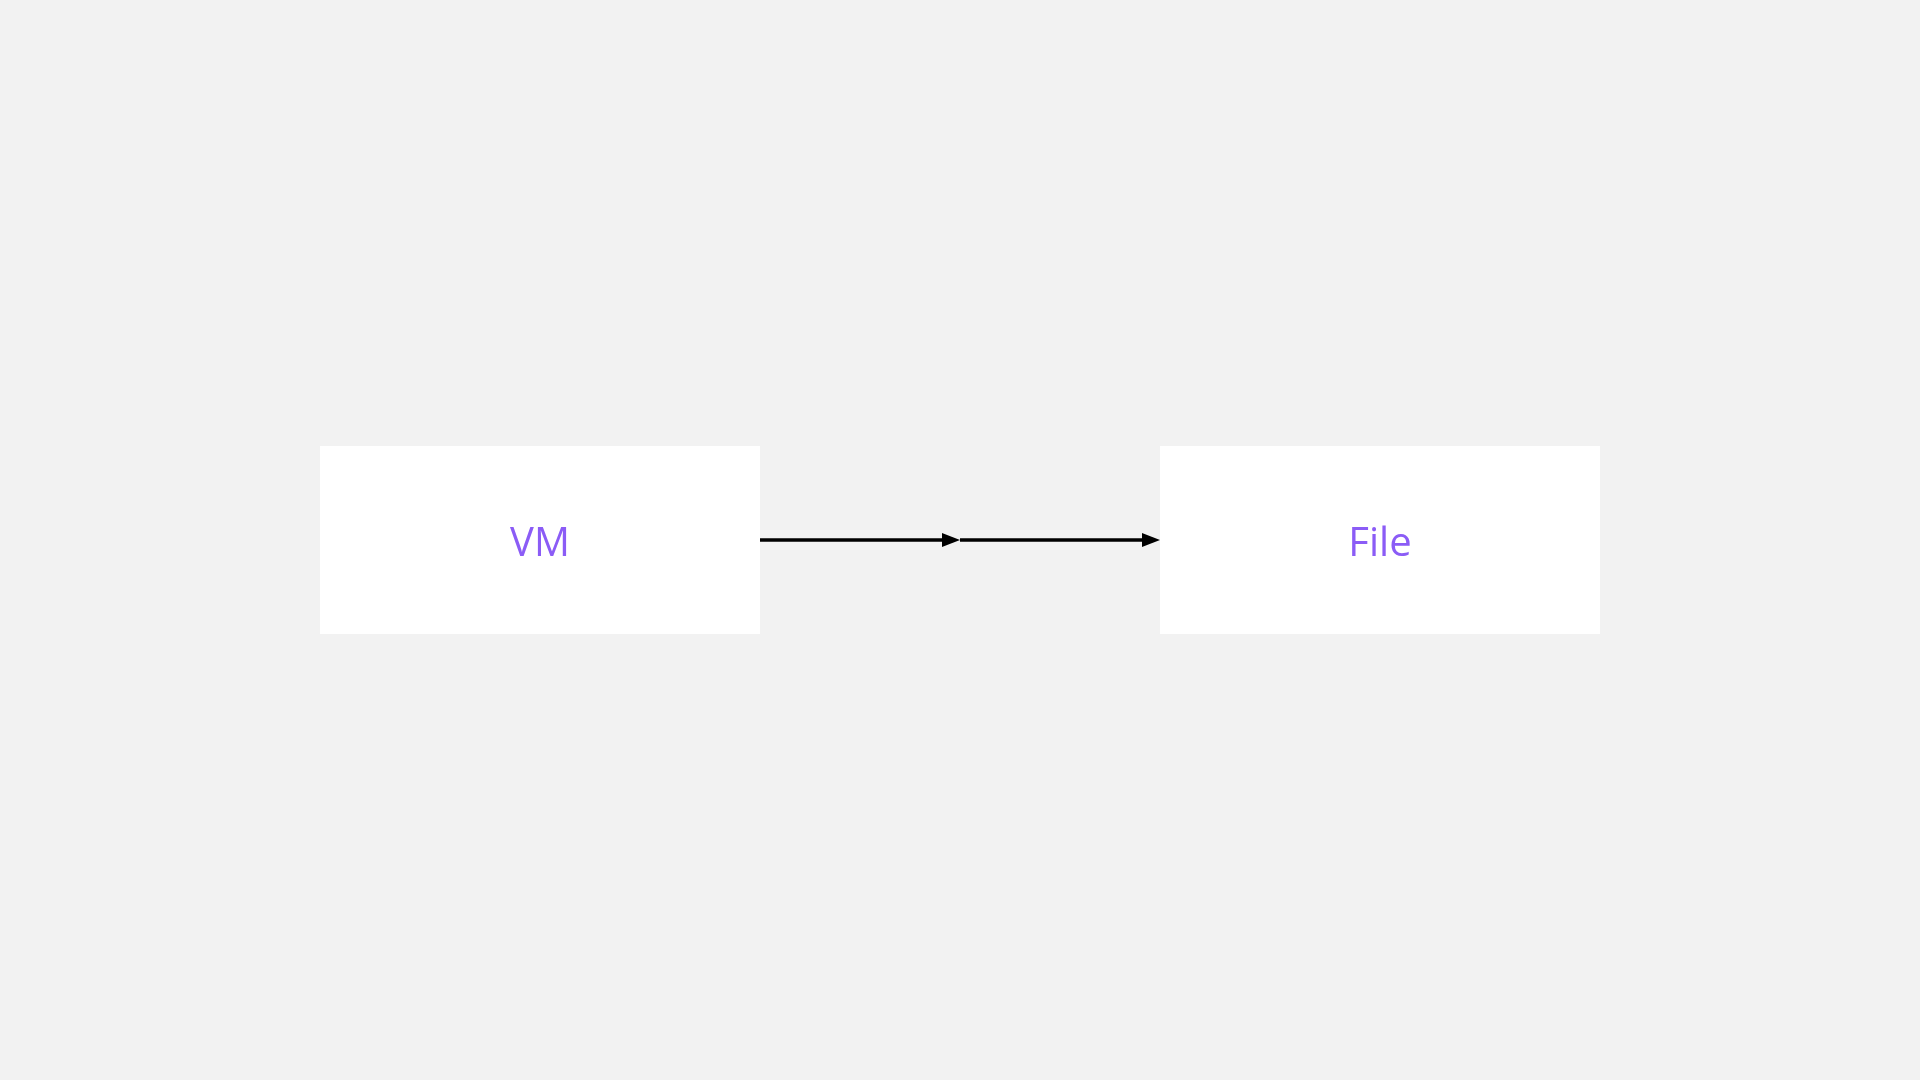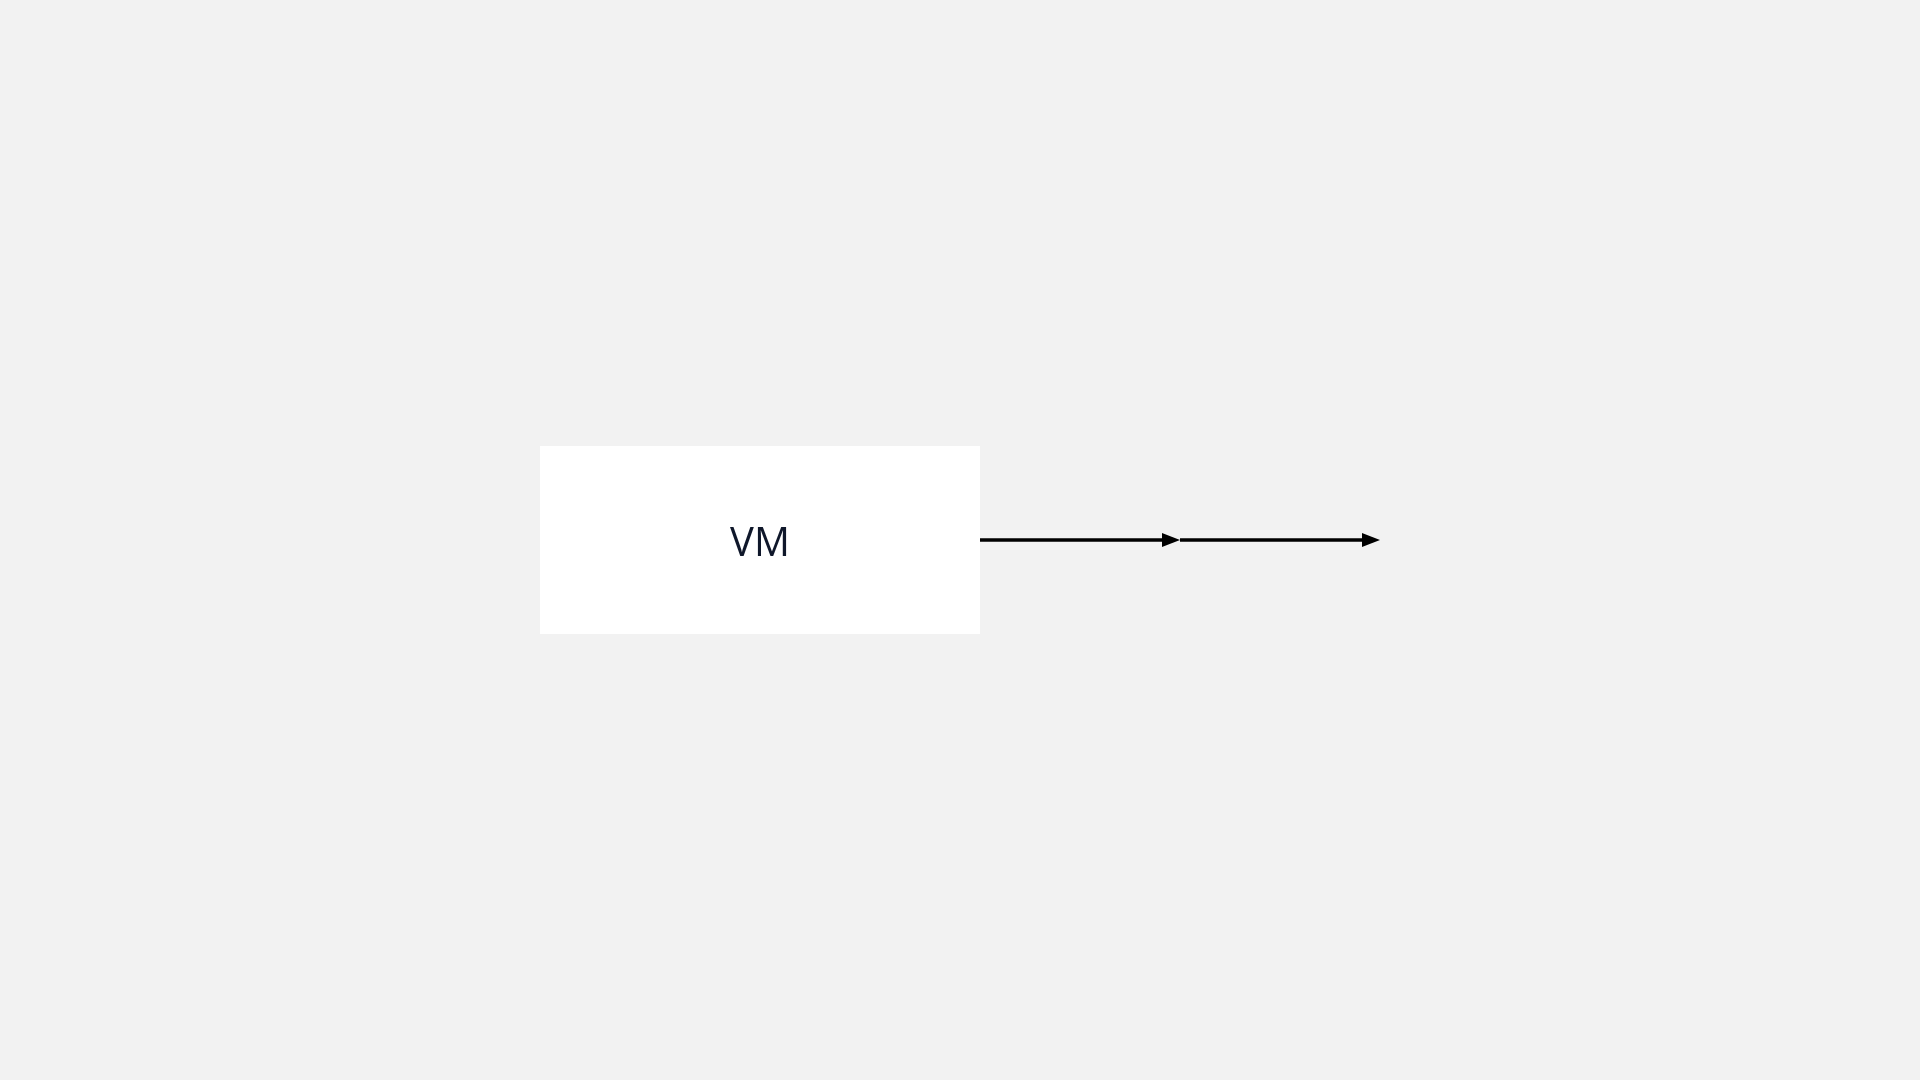--- a/index.html
+++ b/index.html
@@ -25,21 +25,21 @@
       justify-content: center;
     }
     .node {
       width: 440px;
       height: 188px;
       background: #ffffff;
       display: flex;
       align-items: center;
       justify-content: center;
       font-size: 40px;
-      color: #0f172a;
+      color: #8b5cf6;
       font-weight: 400;
     }
     .arrow {
       width: 200px;
       height: 40px;
       display: flex;
       align-items: center;
       justify-content: center;
     }
     .arrow svg {
@@ -63,13 +63,16 @@
   </div>
 
 
   <div class="arrow">
     <svg viewBox="0 0 200 20">
       <line x1="0" y1="10" x2="186" y2="10" stroke="#000" stroke-width="3.5"></line>
       <polygon points="200,10 182,3 182,17" fill="#000"></polygon>
     </svg>
   </div>
 
+  <div class="node">
+    <span>File</span>
+  </div>
 </div>
 
 </body></html>

